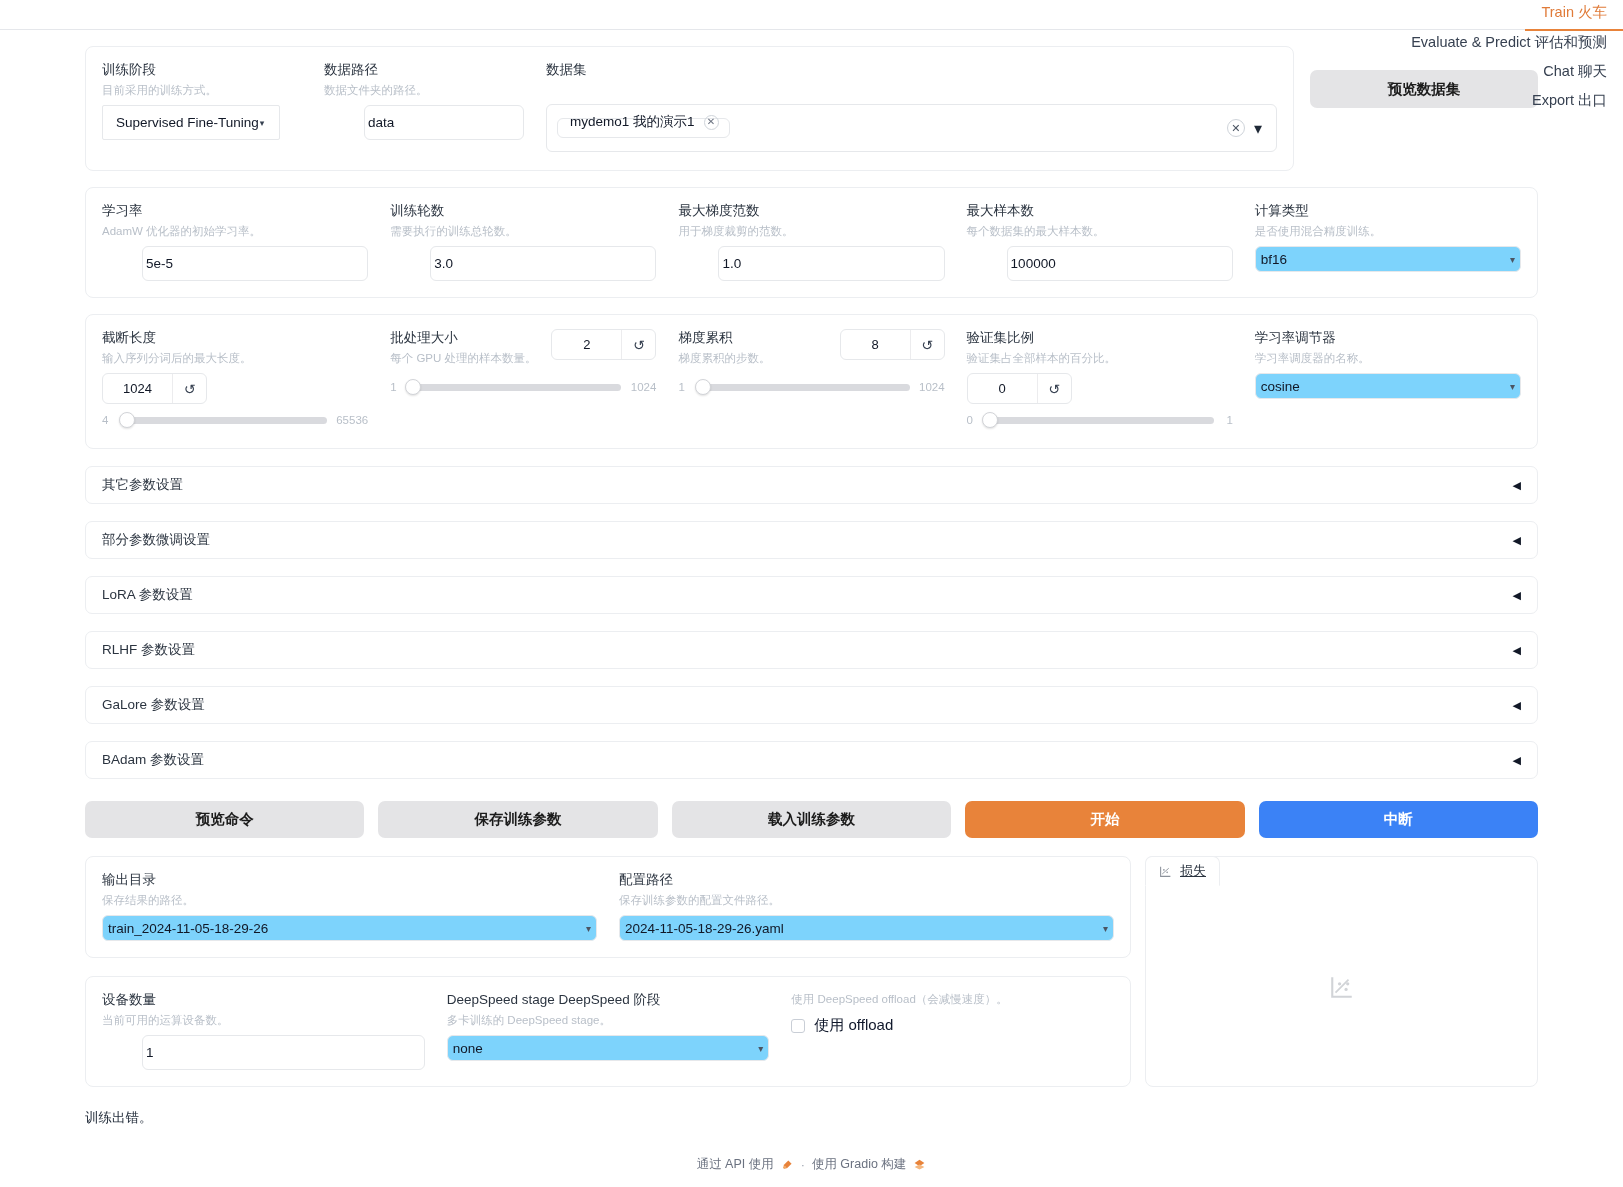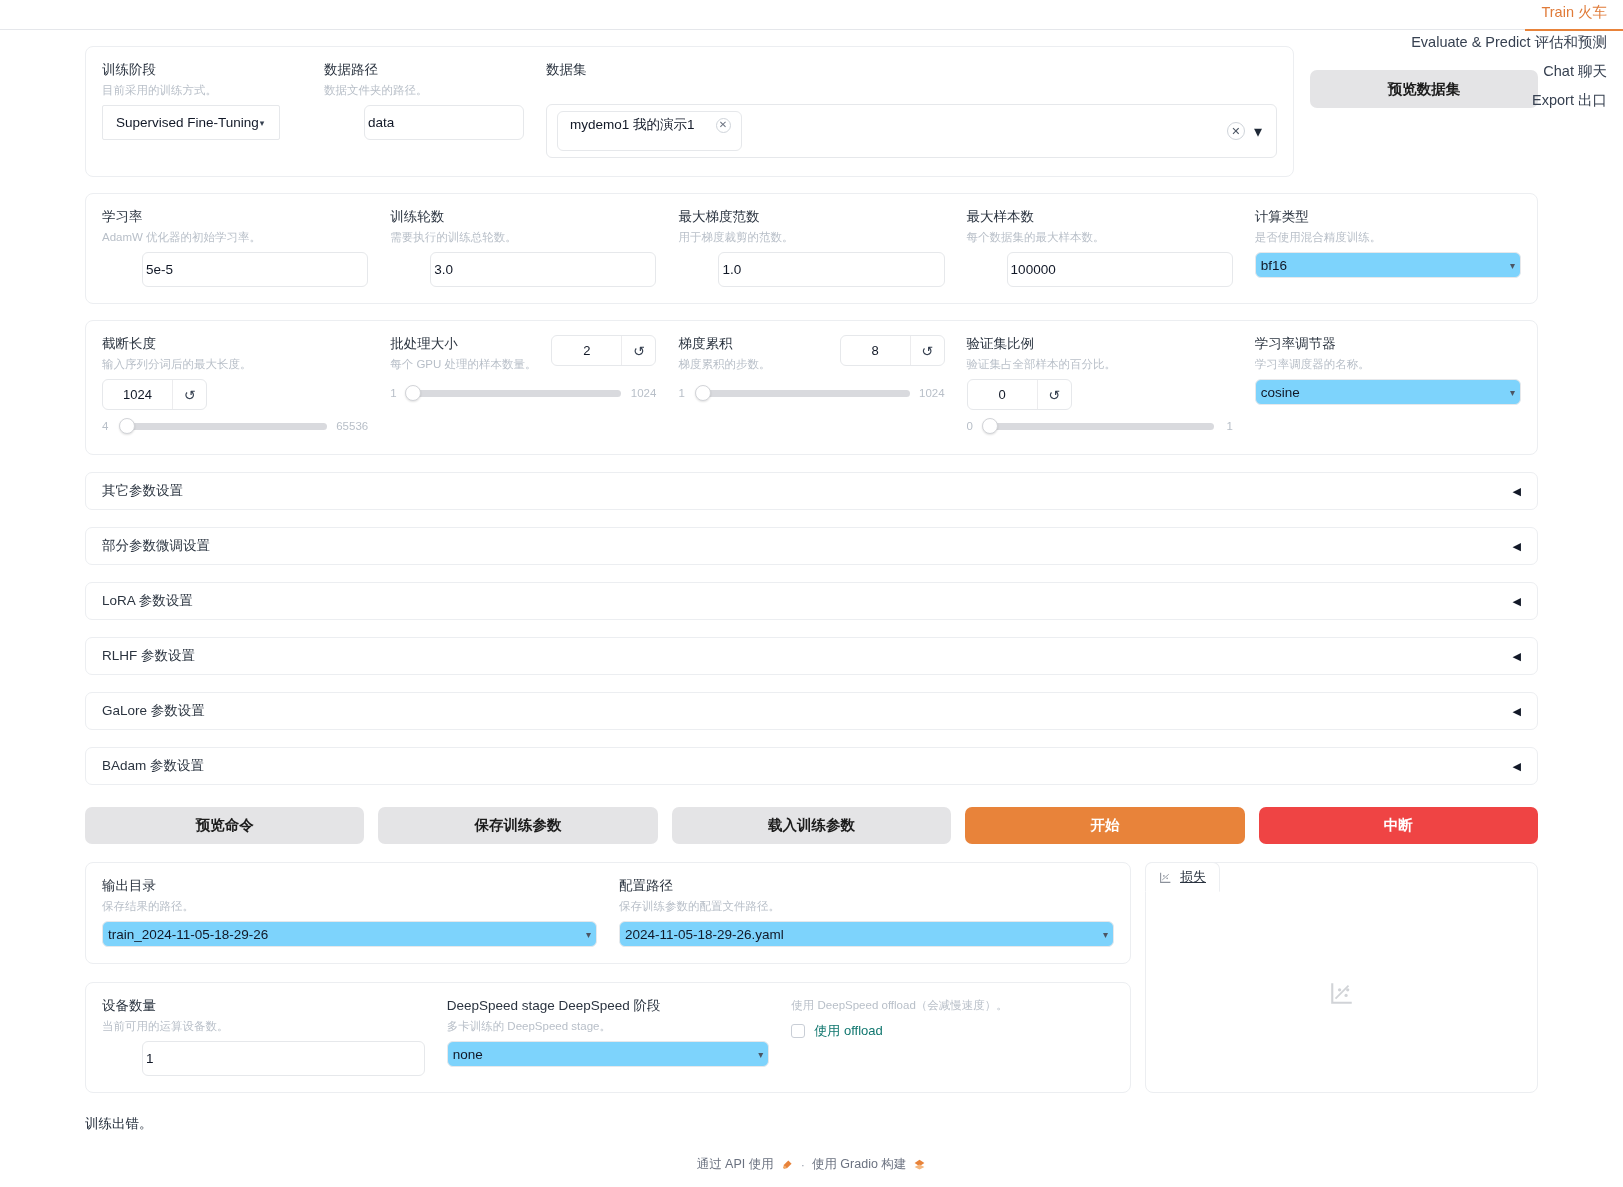--- a/index.html
+++ b/index.html
@@ -62,21 +62,21 @@
   }
 
   
   .ds-box {
     border: 1px solid #e6e8eb; border-radius: 6px; background: #fff;
     min-height: 48px; display: flex; align-items: center; justify-content: space-between;
     padding: 6px 10px 6px 10px;
   }
   .token {
     border: 1px solid #e6e8eb; border-radius: 6px; background: #fff;
-    height: 40px; display: inline-flex; align-items: center; gap: 21px;
+    height: 20px; display: inline-flex; align-items: center; gap: 9px;
     padding: 0 10px 12px 12px; font-size: 13.5px; color: #111827;
   }
   .token .x {
     width: 15px; height: 15px; border-radius: 50%; border: 1px solid #cfd4da;
     color: #6b7280; font-size: 10px; display: inline-flex; align-items: center; justify-content: center;
     line-height: 1;
   }
   .ds-right { display: flex; align-items: center; gap: 9px; padding-right: 4px; }
   .ds-clear {
     width: 18px; height: 18px; border-radius: 50%; border: 1px solid #cfd4da;
@@ -124,40 +124,40 @@
 
   
   .actions { display: flex; gap: 14px; margin-top: 22px; }
   .act {
     flex: 1; height: 37px; border-radius: 7px; display: flex; align-items: center; justify-content: center;
     font-size: 14.5px; font-weight: bold; cursor: pointer; border: none;
     font-family: "Liberation Sans", "DejaVu Sans", sans-serif;
   }
   .act.grey { background: #e4e4e6; color: #1b1b1b; }
   .act.orange { background: #e8833a; color: #fff; }
-  .act.red { background: #ef4444; color: #fff; }
+  .act.red { background: #3b82f6; color: #fff; }
 
   
   .bottom { display: flex; gap: 14px; margin-top: 18px; align-items: stretch; }
   .bottom-left { width: 1046px; }
   .loss-card {
     flex: 1; border: 1px solid #eceef1; border-radius: 8px; background: #fff;
     position: relative; min-height: 218px;
   }
   .loss-tab {
     display: inline-flex; align-items: center; gap: 8px;
     border: 1px solid #eceef1; border-bottom: 1px solid #fff; border-radius: 7px 7px 0 0;
     padding: 5px 13px; font-size: 13px; color: #2b3440;
     position: absolute; top: -1px; left: -1px; background: #fff; text-decoration: underline;
   }
   .loss-body { position: absolute; inset: 31px 0 0 0; display: flex; align-items: center; justify-content: center; }
   .plot-glyph { opacity: .45; }
 
   .chk { width: 14px; height: 14px; border: 1px solid #c9ced6; border-radius: 3px; background: #fff; display: inline-block; }
-  .chk-row { display: flex; align-items: center; gap: 9px; margin-top: 9px; font-size: 13px; color: #0f766e; }
+  .chk-row { display: flex; align-items: center; gap: 9px; margin-top: 9px; font-size: 15px; color: #0f172a; }
 
   .status { padding: 0 85px; margin-top: 22px; font-size: 13.5px; color: #1f2937; }
   .footer {
     position: absolute; left: 0; right: 0; bottom: 14px;
     display: flex; align-items: center; justify-content: center; gap: 7px;
     font-size: 12.5px; color: #6b7280;
   }
   .footer .dot { color: #9ca3af; }
 </style>
 </head>

